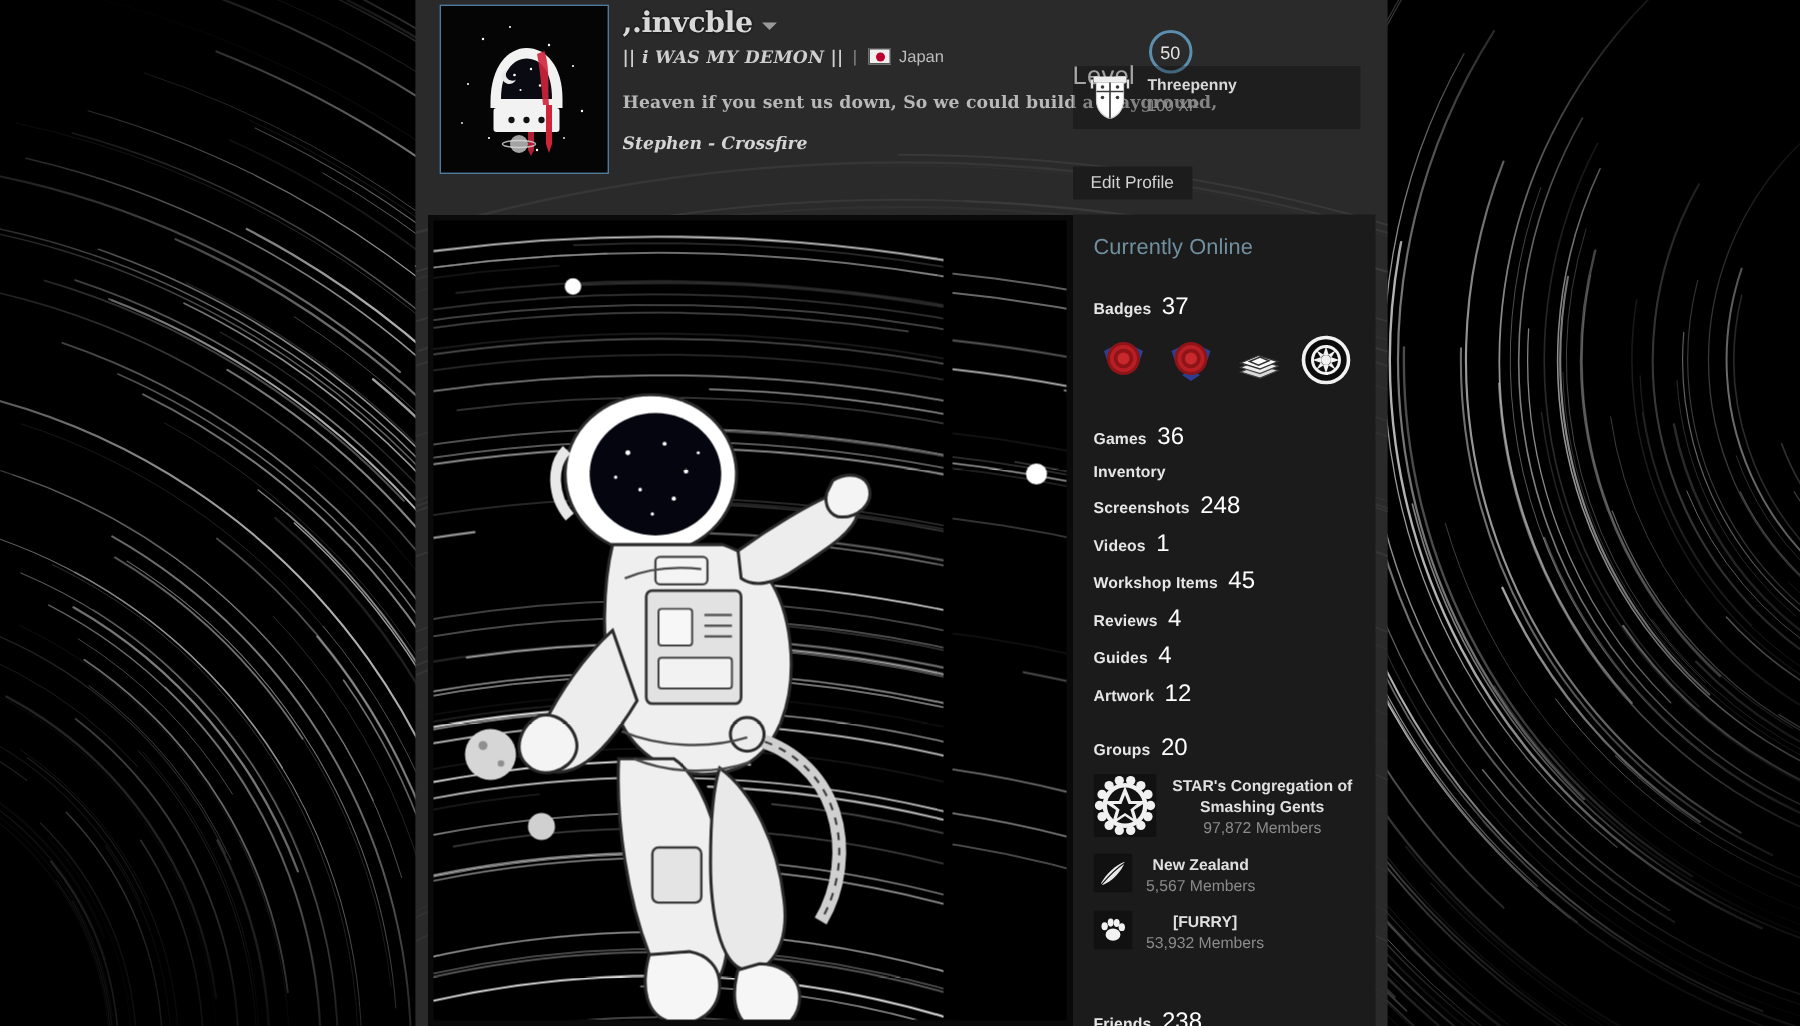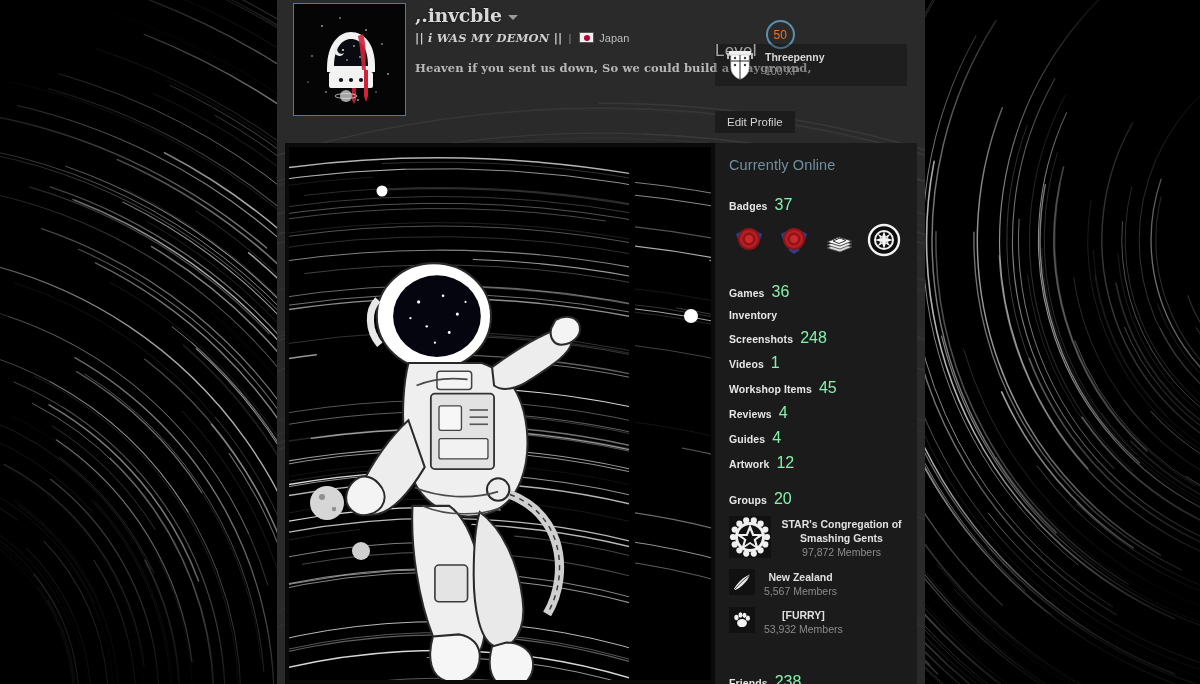--- a/index.html
+++ b/index.html
@@ -174,21 +174,21 @@
     letter-spacing: .2px;
     margin-right: 9px;
     margin-top: 33px;
   }
   #level-circle {
     width: 29px; height: 29px;
     border-radius: 50%;
     border: 2px solid #5c8fae;
     display: flex; align-items: center; justify-content: center;
     font-size: 12px;
-    color: #f97316;
+    color: #e5e5e5;
   }
   #favorite-badge {
     position: absolute;
     left: 0; top: 44px;
     width: 192px; height: 42px;
     background: rgba(0,0,0,.28);
     display: flex; align-items: center;
     padding-left: 10px;
   }
   #badge-crest { width: 30px; height: 32px; flex: none; }
@@ -231,21 +231,21 @@
     margin-bottom: 9px;
   }
   .stat-label {
     font-size: 10.5px;
     font-weight: bold;
     color: #e6e6e6;
     letter-spacing: .1px;
   }
   .stat-value {
     font-size: 16px;
-    color: #86efac;
+    color: #ffffff;
     margin-left: 7px;
     line-height: 1;
   }
   #badges-row {
     display: flex;
     gap: 9px;
     margin: 4px 0 26px 2px;
   }
   .badge-icon { width: 36px; height: 36px; flex: none; }
 
@@ -725,20 +725,21 @@
         <div id="persona-sub">
           <span id="persona-flair">|| i WAS MY DEMON ||</span>
           <span id="flag-sep">|</span>
           <span id="flag-icon"></span>
           <span id="country-name">Japan</span>
         </div>
       </div>
 
       <div id="quote-block">
         <div class="quote-line">Heaven if you sent us down, So we could build a playground,</div>
+        <div id="quote-attrib">Stephen - Crossfire</div>
       </div>
     </div>
 
     <div id="showcase">
       <div id="showcase-inner">
         <div class="showcase-pane" id="showcase-main">
           <svg width="340" height="533" viewBox="0 0 340 533">
             <rect width="340" height="533" fill="#000"></rect>
             <g id="art-trails" fill="none" stroke="#ffffff" stroke-linecap="round">
                 <path d="M104.9 688.7 A493.3 493.3 0 0 1 433.8 776.5" stroke-width="0.77" opacity="0.58"></path>

